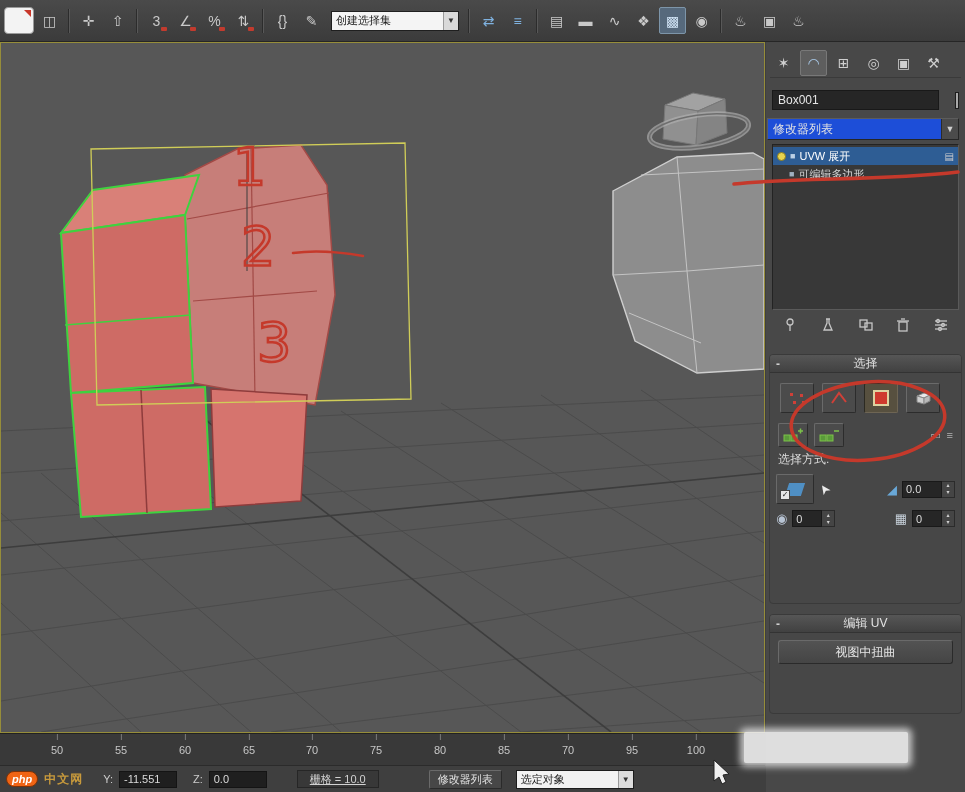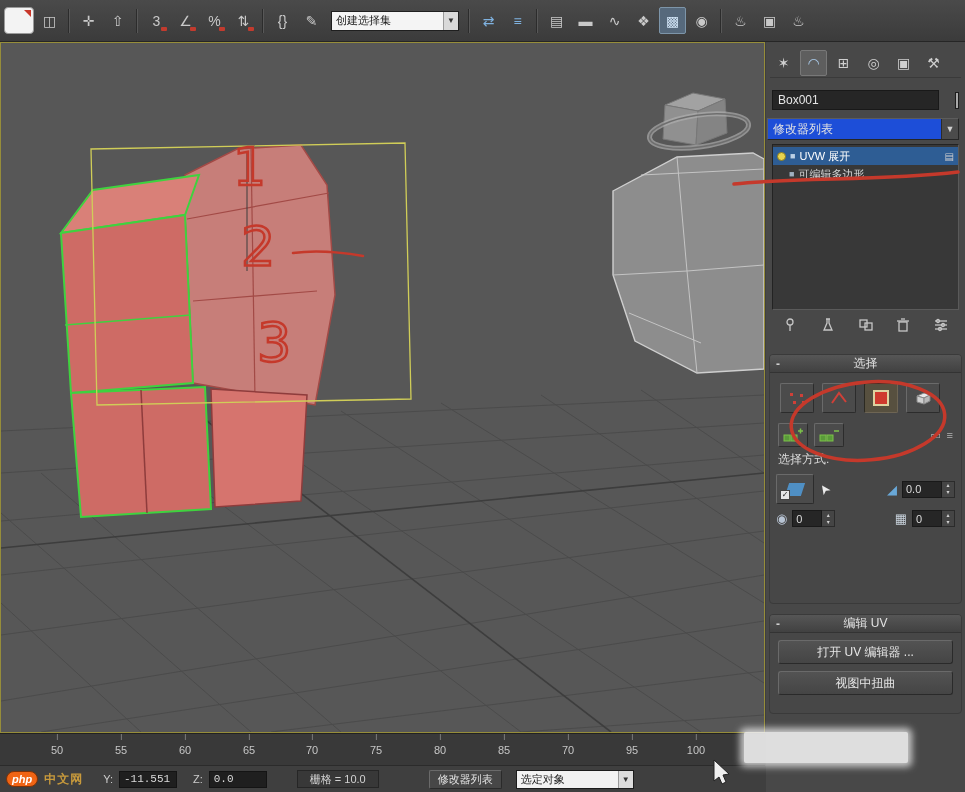--- a/index.html
+++ b/index.html
@@ -118,23 +118,23 @@
   .tick::before{content:"";position:absolute;left:50%;top:-10px;width:1px;height:6px;background:#7a7a7a;}
 
   
   #statusbar{position:absolute;left:0;top:765px;width:765px;height:27px;background:#3f3f3f;
     border-top:1px solid #2b2b2b;display:flex;align-items:center;gap:6px;padding:0 6px;
     font-size:11px;color:#cccccc;}
   .phpill{background:#f06414;color:#fff;font-weight:bold;font-style:italic;font-size:11px;
     padding:1px 5px;border-radius:8px;border:1px solid #7c3208;}
   .sitename{color:#c89a3c;font-weight:bold;font-size:12px;letter-spacing:1px;}
   .sfield{height:17px;background:#1f1f1f;border:1px solid #141414;color:#dadada;font-size:11px;
-    padding:0 4px;font-family:Liberation Mono, monospace;}
+    padding:0 4px;font-family:Liberation Sans, sans-serif;}
   .gridbox{height:18px;border:1px solid #262626;background:#383838;padding:1px 12px;color:#d2d2d2;
-    margin-left:24px;}
+    margin-left:24px;text-decoration:underline;}
   .autokey{height:19px;background:#474747;border:1px solid #6a6a6a;border-bottom-color:#2a2a2a;
     border-right-color:#2a2a2a;border-radius:2px;color:#e0e0e0;padding:1px 8px;margin-left:44px;font-size:11px;}
   .selcombo{height:19px;width:118px;background:#f2f2f2;border:1px solid #1c1c1c;display:flex;
     align-items:center;margin-left:8px;}
   .selcombo .val{flex:1;color:#1a1a1a;padding:0 4px;font-size:11px;}
   .selcombo .dd{width:15px;height:100%;background:#dcdcdc;border-left:1px solid #9a9a9a;
     display:flex;align-items:center;justify-content:center;font-size:8px;color:#333;}
 
   
   #blur-patch{position:absolute;left:744px;top:732px;width:164px;height:31px;background:#eaeaea;
@@ -452,21 +452,20 @@
             </span>
         </span>
       </div>
     </div>
 
     <div class="rollout uv">
       <div class="rhead">
         <span class="minus">-</span>
         <span class="rtitle">编辑 UV</span>
       </div>
-      <span class="uvbtn">打开 UV 编辑器 ...</span>
       <span class="uvbtn">视图中扭曲</span>
     </div>
   </div>
 
   <div id="timeline">
     <span class="tick" style="left:57px">50</span>
     <span class="tick" style="left:121px">55</span>
     <span class="tick" style="left:185px">60</span>
     <span class="tick" style="left:249px">65</span>
     <span class="tick" style="left:312px">70</span>

